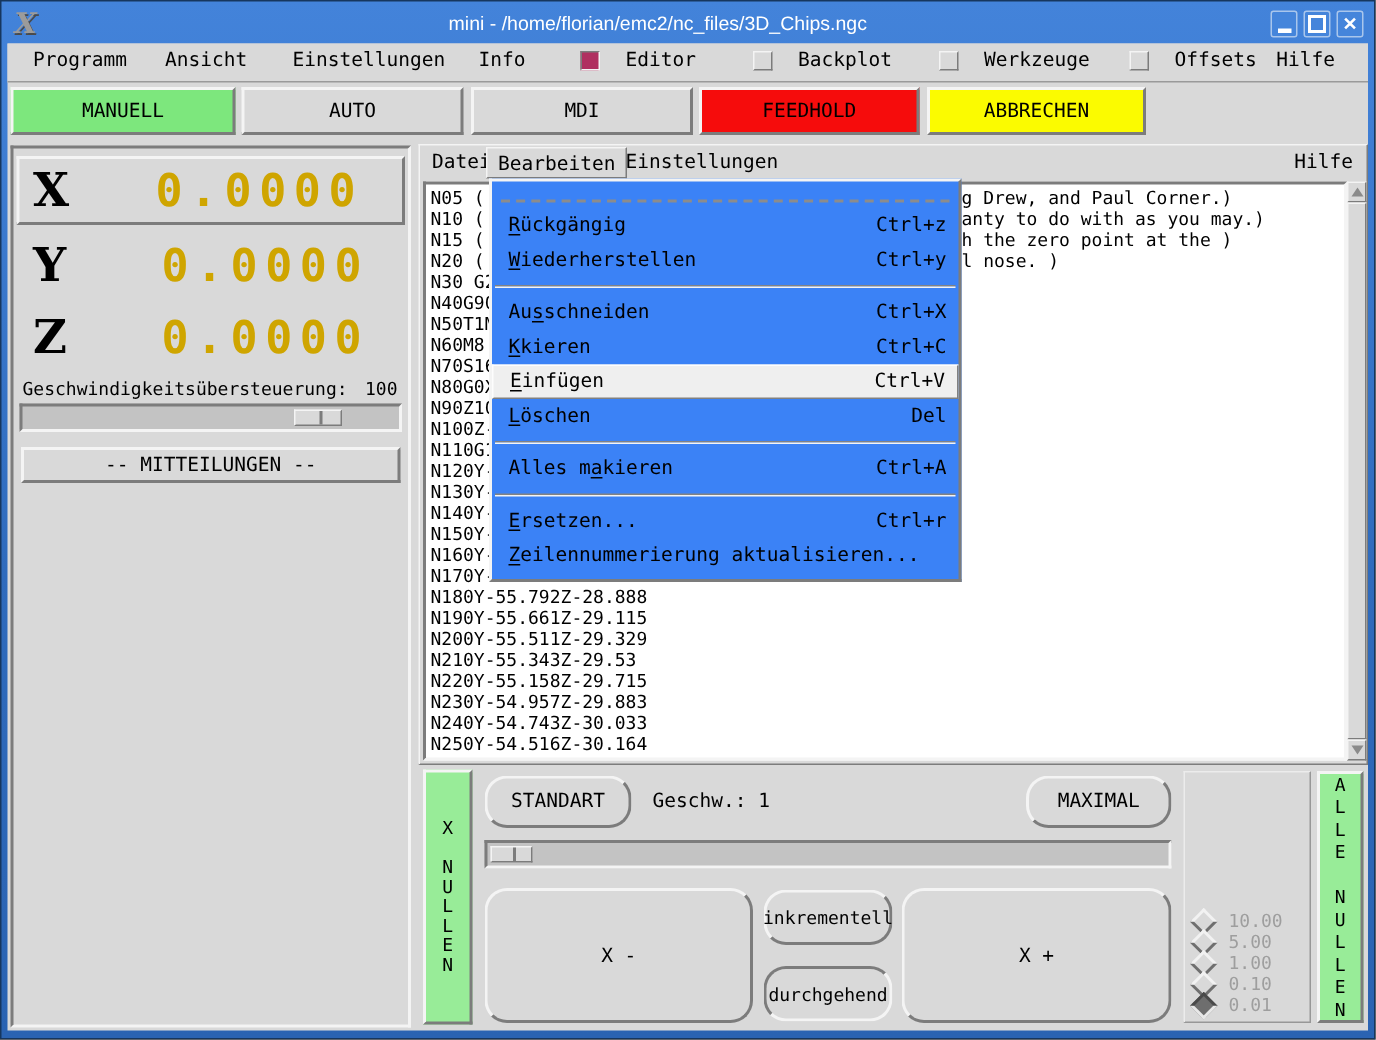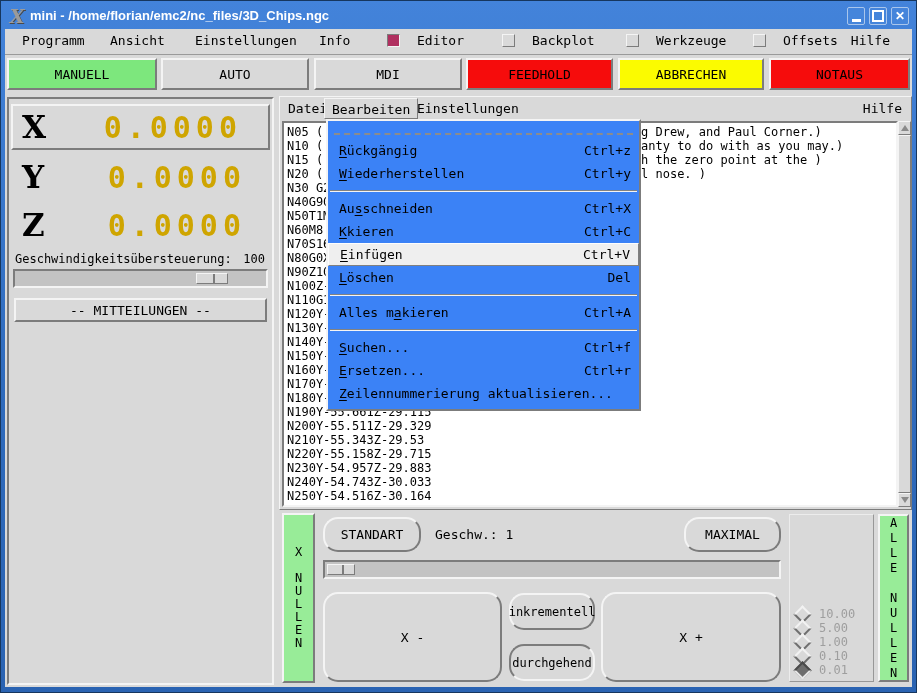--- a/index.html
+++ b/index.html
@@ -4,22 +4,22 @@
 <style>
   html,body{margin:0;padding:0;background:#555;}
   #root{position:relative;width:917px;height:693px;background:#16365e;overflow:hidden;
         font-family:"DejaVu Sans Mono",monospace;-webkit-font-smoothing:none;}
   .frame{position:absolute;left:1px;top:1px;right:1px;bottom:1px;
          background:linear-gradient(180deg,#4383da 0%,#2f6bbd 55%,#2a63b2 100%);}
   
   .titlebar{position:absolute;left:3px;top:2px;right:3px;height:25px;display:flex;align-items:center;}
   .xlogo{width:26px;text-align:center;font-family:"DejaVu Serif",serif;font-weight:bold;font-style:italic;
          font-size:19px;color:#9b9b9b;text-shadow:1px 1px 0 #4a4a4a;}
-  .title{flex:1;text-align:left;color:#fff;font-family:"Liberation Sans",sans-serif;
-         font-weight:bold;font-size:13px;}
+  .title{flex:1;text-align:center;color:#fff;font-family:"Liberation Sans",sans-serif;
+         font-weight:normal;font-size:13px;}
   .winbtns{display:flex;gap:4px;margin-right:4px;}
   .wbtn{width:18px;height:18px;background:#4585db;border:1px solid #a9c6ec;border-radius:2px;
         display:flex;align-items:center;justify-content:center;color:#fff;box-sizing:border-box;}
   .wbtn .mingl{width:9px;height:3px;background:#fff;margin-top:9px;}
   .wbtn .maxgl{width:8px;height:8px;border:2px solid #fff;}
   .wbtn .clsgl{font-size:12px;font-weight:bold;line-height:12px;font-family:"Liberation Sans",sans-serif;}
   
   .content{position:absolute;left:4px;top:28px;width:907px;height:658px;background:#d9d9d9;}
   .r2{border:2px solid;border-color:#f4f4f4 #7c7c7c #7c7c7c #f4f4f4;box-sizing:border-box;}
   .s2{border:2px solid;border-color:#7c7c7c #f4f4f4 #f4f4f4 #7c7c7c;box-sizing:border-box;}
@@ -132,21 +132,20 @@
           <span>Offsets</span>
         </span>
         <span class="appmi" style="right:22px">Hilfe</span>
       </div>
 
       <div class="modebtn green r2" style="left:2px;width:150px">MANUELL</div>
       <div class="modebtn r2" style="left:156px;width:148px">AUTO</div>
       <div class="modebtn r2" style="left:309px;width:148px">MDI</div>
       <div class="modebtn red r2" style="left:461px;width:147px">FEEDHOLD</div>
       <div class="modebtn yellow r2" style="left:613px;width:146px">ABBRECHEN</div>
-      <div class="modebtn red r2" style="left:764px;width:141px">NOTAUS</div>
 
       <div class="axispanel s2">
         <div class="axisrow r2" style="top:5px">
           <span class="axletter">X</span>
           <span class="axvalue">0.0000</span>
         </div>
         <div class="axisrow" style="top:55px;left:4px">
           <span class="axletter">Y</span>
           <span class="axvalue">0.0000</span>
         </div>
@@ -242,24 +241,20 @@
           <span><span></span><span class="mn">L</span><span>öschen</span></span>
           <span class="mi-sc">Del</span>
         </div>
         <div class="msep"></div>
         <div class="mitem">
           <span><span>Alles m</span><span class="mn">a</span><span>kieren</span></span>
           <span class="mi-sc">Ctrl+A</span>
         </div>
         <div class="msep"></div>
         <div class="mitem">
-          <span><span></span><span class="mn">S</span><span>uchen...</span></span>
-          <span class="mi-sc">Ctrl+f</span>
-        </div>
-        <div class="mitem">
           <span><span></span><span class="mn">E</span><span>rsetzen...</span></span>
           <span class="mi-sc">Ctrl+r</span>
         </div>
         <div class="mitem">
           <span><span></span><span class="mn">Z</span><span>eilennummerierung aktualisieren...</span></span>
           <span class="mi-sc"></span>
         </div>
       </div>
 
       <div class="jogpanel">

